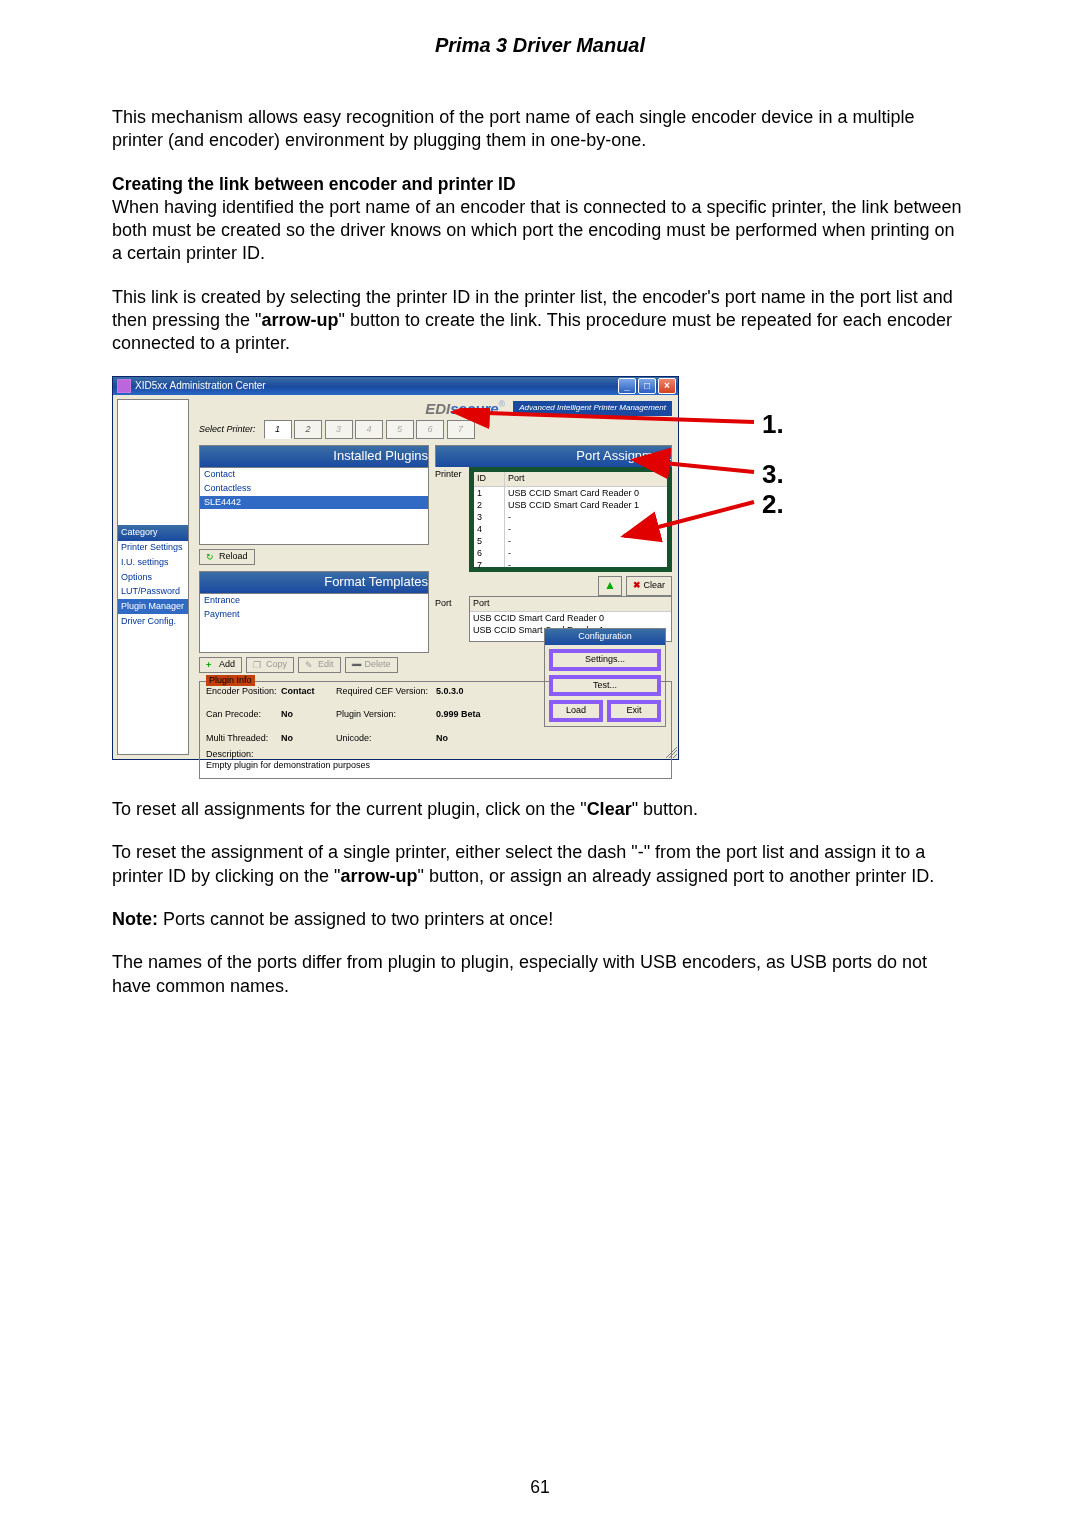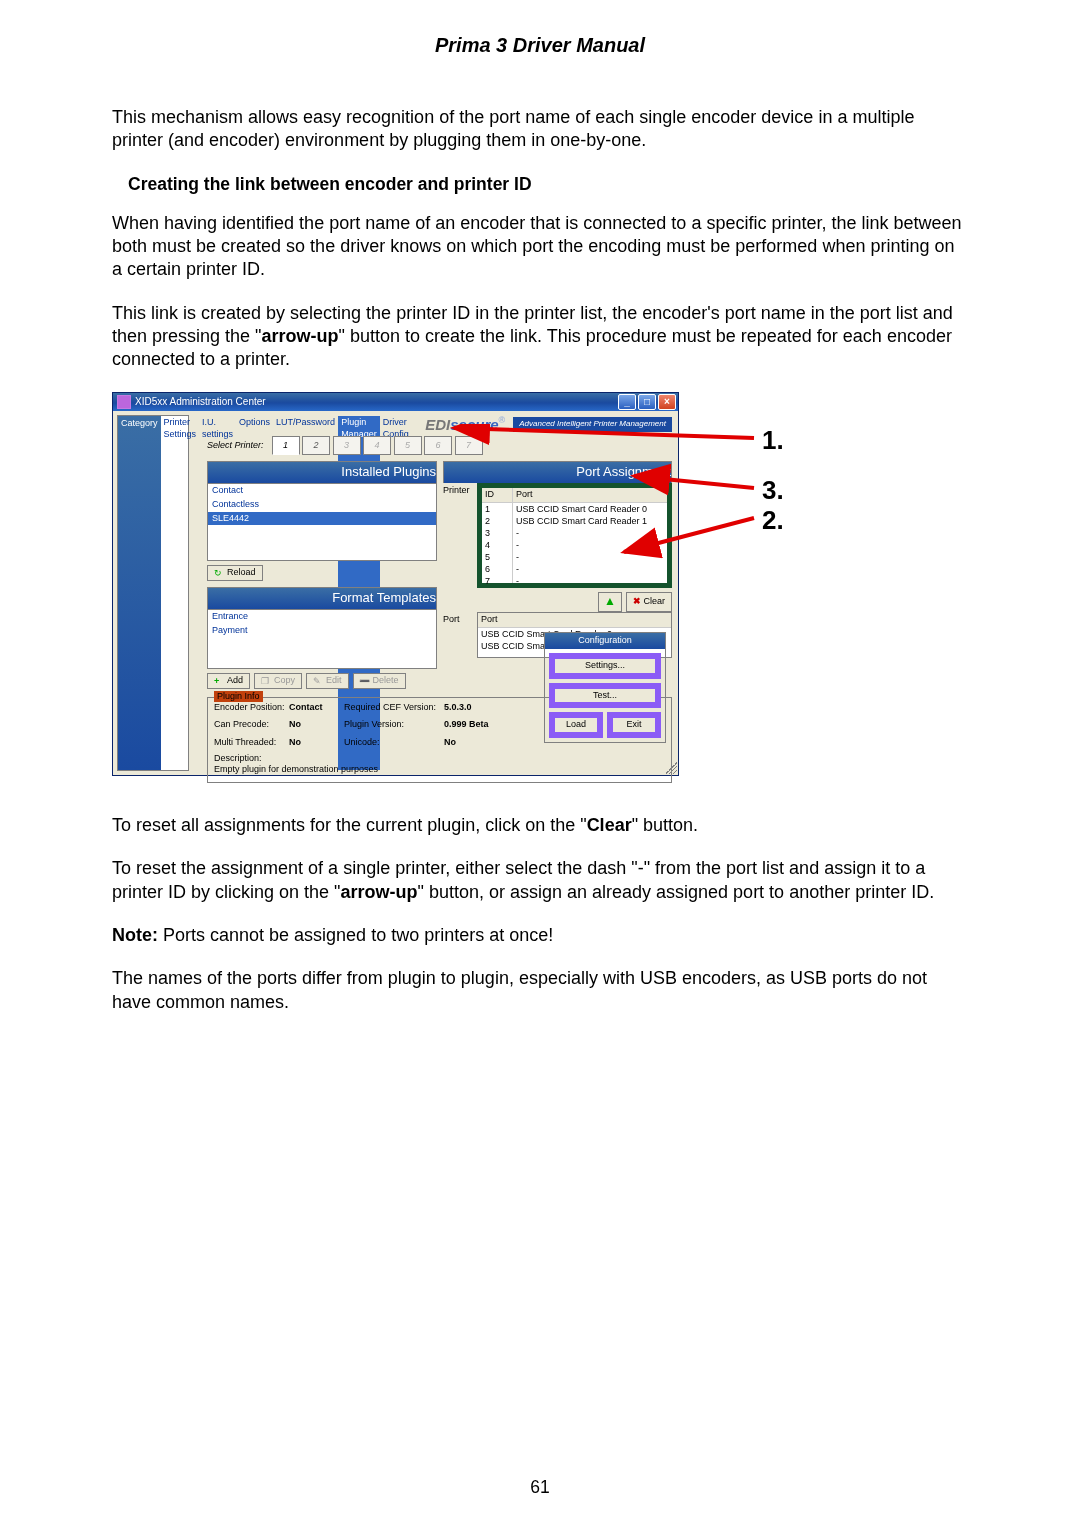--- a/index.html
+++ b/index.html
@@ -26,21 +26,21 @@
     font-size: 20px;
     margin: 0 0 48px 0;
   }
   .para {
     margin: 0 0 20px 0;
     font-size: 18px;
   }
   .subhead {
     font-weight: bold;
     font-size: 17.5px;
-    margin: 16px;
+    margin: 0;
   }
   .bold { font-weight: bold; }
   .screenshot-wrap {
     position: relative;
     width: 700px;
     height: 390px;
     margin: 0 0 32px 0;
   }
   
   .win {
@@ -78,24 +78,25 @@
   .tbtn-min { background: linear-gradient(#7ba7e8,#2a5fc0); }
   .tbtn-max { background: linear-gradient(#7ba7e8,#2a5fc0); }
   .tbtn-close { background: linear-gradient(#ef846c,#d04220); }
   .winbody {
     display:flex;
     height: calc(100% - 18px);
   }
   .sidebar {
     width: 70px;
     border: 1px solid #808080;
-    margin: 4px 12px 4px 4px;
+    margin: 4px 4px 4px 4px;
     background: #fff;
-    display:flex; flex-direction:row;
+    display:flex; flex-direction:column;
     font-size: 9px;
+    justify-content: center;
   }
   .side-hdr {
     background: linear-gradient(#3a6ea5,#1a4aa0);
     color:#fff; font-size:9px; padding:2px 3px;
   }
   .side-item {
     padding:1.5px 3px; color:#003399; cursor:default;
   }
   .side-item.selected {
     background:#316ac5; color:#fff;
@@ -182,34 +183,34 @@
     border:1px solid #808080; background:#fff; font-size:9px; height:44px; overflow:hidden;
   }
   .info-group {
     border:1px solid #808080; margin-top:8px; padding:4px 6px 6px 6px; position:relative;
     font-size:9px;
   }
   .info-legend {
     position:absolute; top:-7px; left:6px; background:#c2410c; padding:0 3px; font-size:9px;
   }
   .info-grid {
-    display:grid; grid-template-columns: 75px 55px 100px 55px; row-gap:6px;
+    display:grid; grid-template-columns: 75px 55px 100px 55px; row-gap:12px;
     font-size:9px;
   }
   .info-grid .b { font-weight:bold; }
   .conf-group {
     position:absolute; right:12px; bottom:32px; width:112px;
     border:1px solid #808080; padding:4px; font-size:9px;
   }
   .conf-legend {
     background: linear-gradient(#3a6ea5,#1a4aa0); color:#fff; text-align:center;
     font-size:9px; padding:2px 0; margin:-4px -4px 4px -4px;
   }
   .conf-btn {
-    border:6px solid #8b5cf6; background:#ece9d8; padding:1px 0; text-align:center;
+    border:4px solid #8b5cf6; background:#ece9d8; padding:1px 0; text-align:center;
     font-size:9px; margin-bottom:4px; cursor:default;
   }
   .conf-row { display:flex; gap:4px; }
   .conf-row .conf-btn { flex:1; margin-bottom:0; }
   .resize {
     position:absolute; right:1px; bottom:1px; width:12px; height:12px;
     background:
       linear-gradient(135deg, transparent 50%, #808080 50%, #808080 55%, transparent 55%,
                       transparent 65%, #808080 65%, #808080 70%, transparent 70%,
                       transparent 80%, #808080 80%, #808080 85%, transparent 85%);

